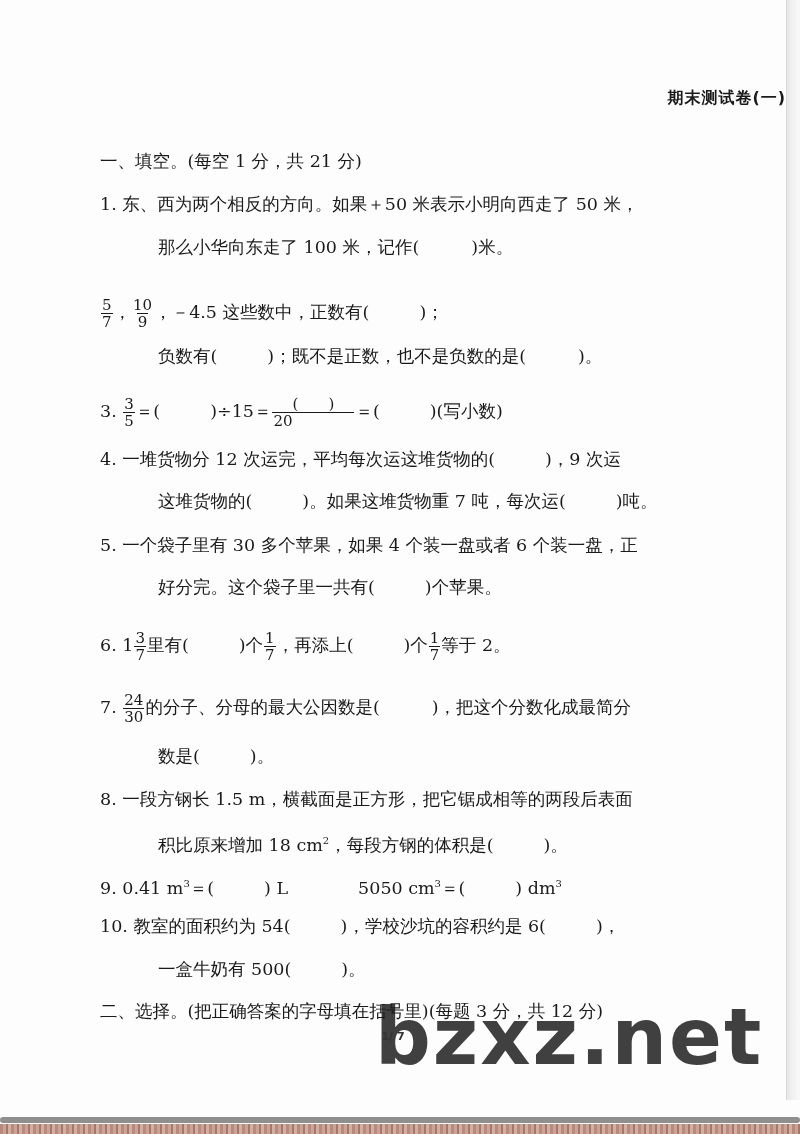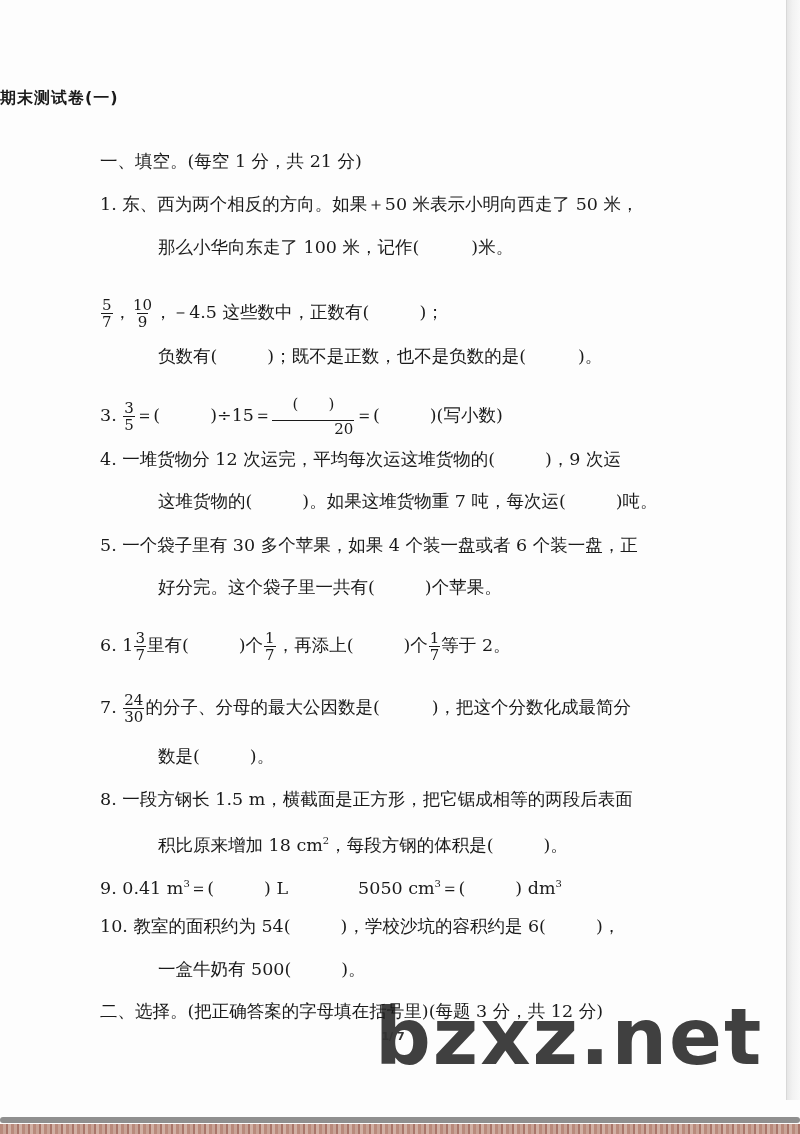--- a/index.html
+++ b/index.html
@@ -1,31 +1,31 @@
 <!DOCTYPE html>
 <html><head>
 <meta charset="utf-8">
 <style>
   html, body { margin:0; padding:0; }
   body { width:800px; height:1134px; background:#fdfdfd; position:relative; overflow:hidden;
          font-family:"DejaVu Serif","Liberation Serif",serif; color:#1a1a1a; }
   .page { position:absolute; left:0; top:0; width:786px; height:1100px; background:#fdfdfd; }
   .right-edge { position:absolute; left:786px; top:0; width:14px; height:1100px;
                 background:linear-gradient(to right,#e6e6e6,#f2f2f2 40%,#fafafa); border-left:1px solid #d8d8d8; }
-  .title { position:absolute; left:0; width:786px; top:88px; text-align:left;
+  .title { position:absolute; left:0; width:786px; top:88px; text-align:right;
            font-family:"DejaVu Sans","Liberation Sans",sans-serif; font-weight:bold; font-size:16px; letter-spacing:1px; }
   .line { position:absolute; left:100px; font-size:17.5px; white-space:nowrap; line-height:22px; }
   .indent { left:145px;margin-left:13px; }
   .blank { display:inline-block; }
   .frac { display:inline-flex; flex-direction:column; align-items:center; vertical-align:middle;
           font-size:15px; line-height:16px; margin:0 1px; }
   .frac .num { padding:0 1px; }
   .frac .den { border-top:1px solid #1a1a1a; padding:0 1px; }
   .bigfrac .num { width:80px; text-align:center; }
-  .bigfrac .den { width:80px; text-align:right;margin-top:8px; }
+  .bigfrac .den { width:80px; text-align:left; }
   sup { font-size:10px; }
   .pagenum { position:absolute; left:0; width:786px; top:1030px; text-align:center;
              font-family:"DejaVu Sans","Liberation Sans",sans-serif; font-weight:bold; font-size:11px; color:#333; }
   .watermark { position:absolute; left:375px; top:992px; font-family:"DejaVu Sans","Liberation Sans",sans-serif;
                font-weight:bold; font-size:78px; color:#404040; letter-spacing:2px; z-index:0; }
   .content { position:relative; z-index:1; }
   .scrollbar { position:absolute; left:0; top:1117px; width:800px; height:6px; background:#8f8f8f;
                border-radius:3px; }
   .desk { position:absolute; left:0; top:1124px; width:800px; height:10px;
           background:repeating-linear-gradient(90deg,#b98a7c 0 3px,#c9a497 3px 6px,#a9766a 6px 8px,#d1b0a4 8px 11px); }

